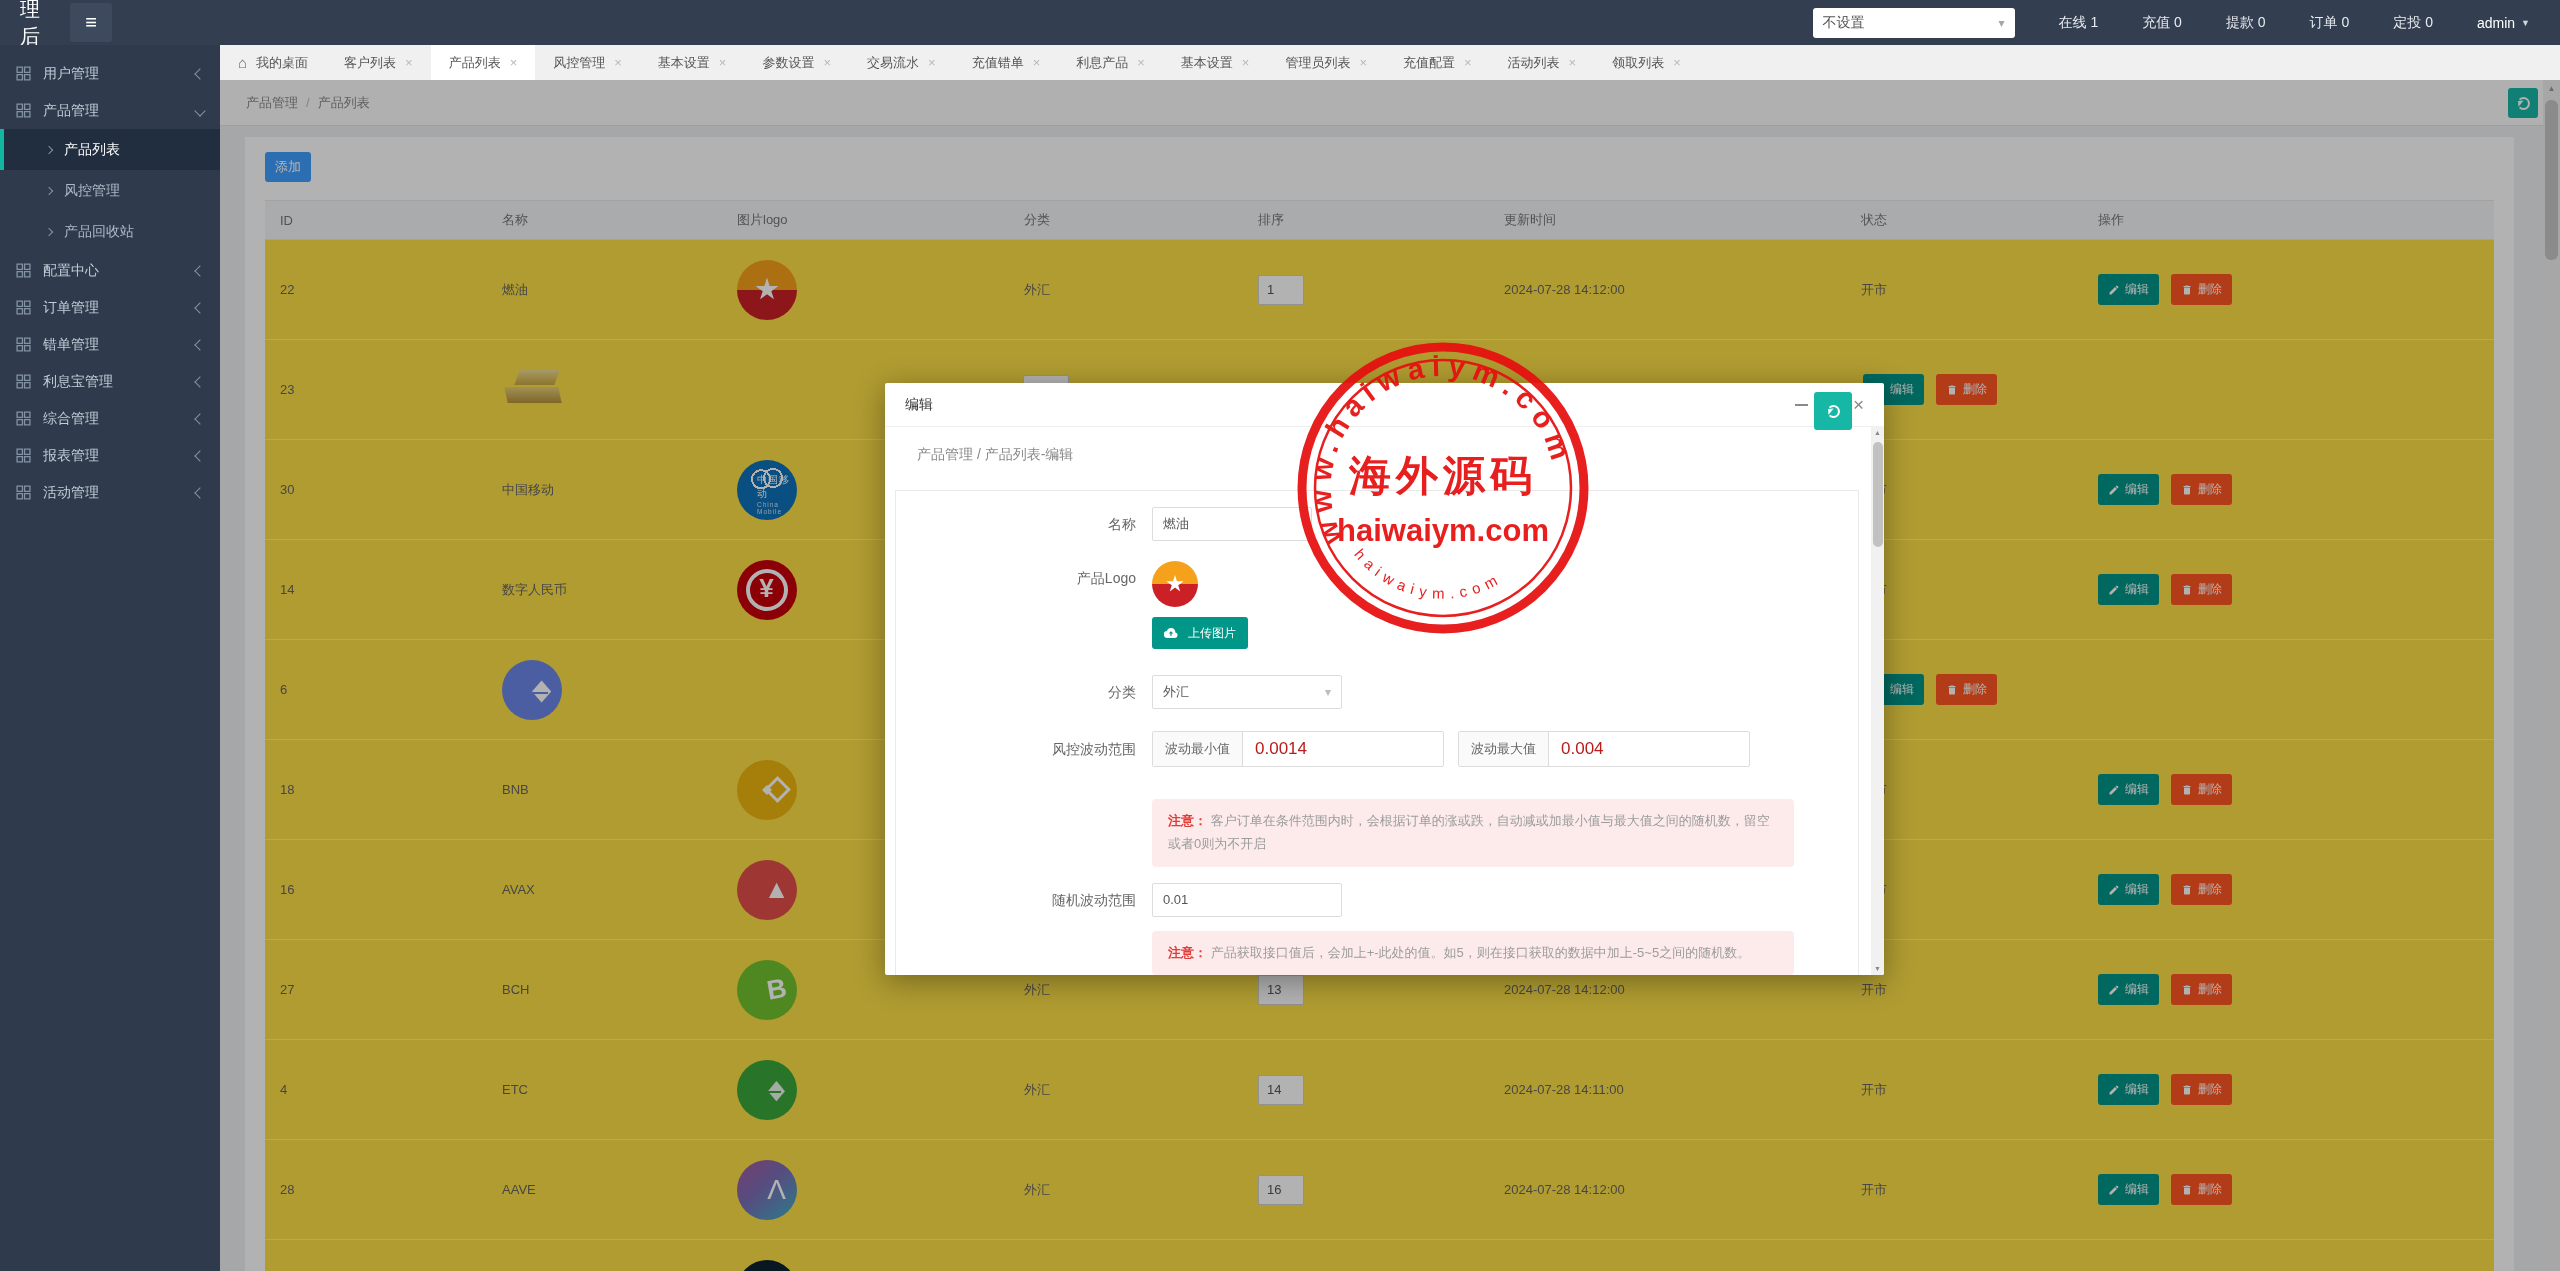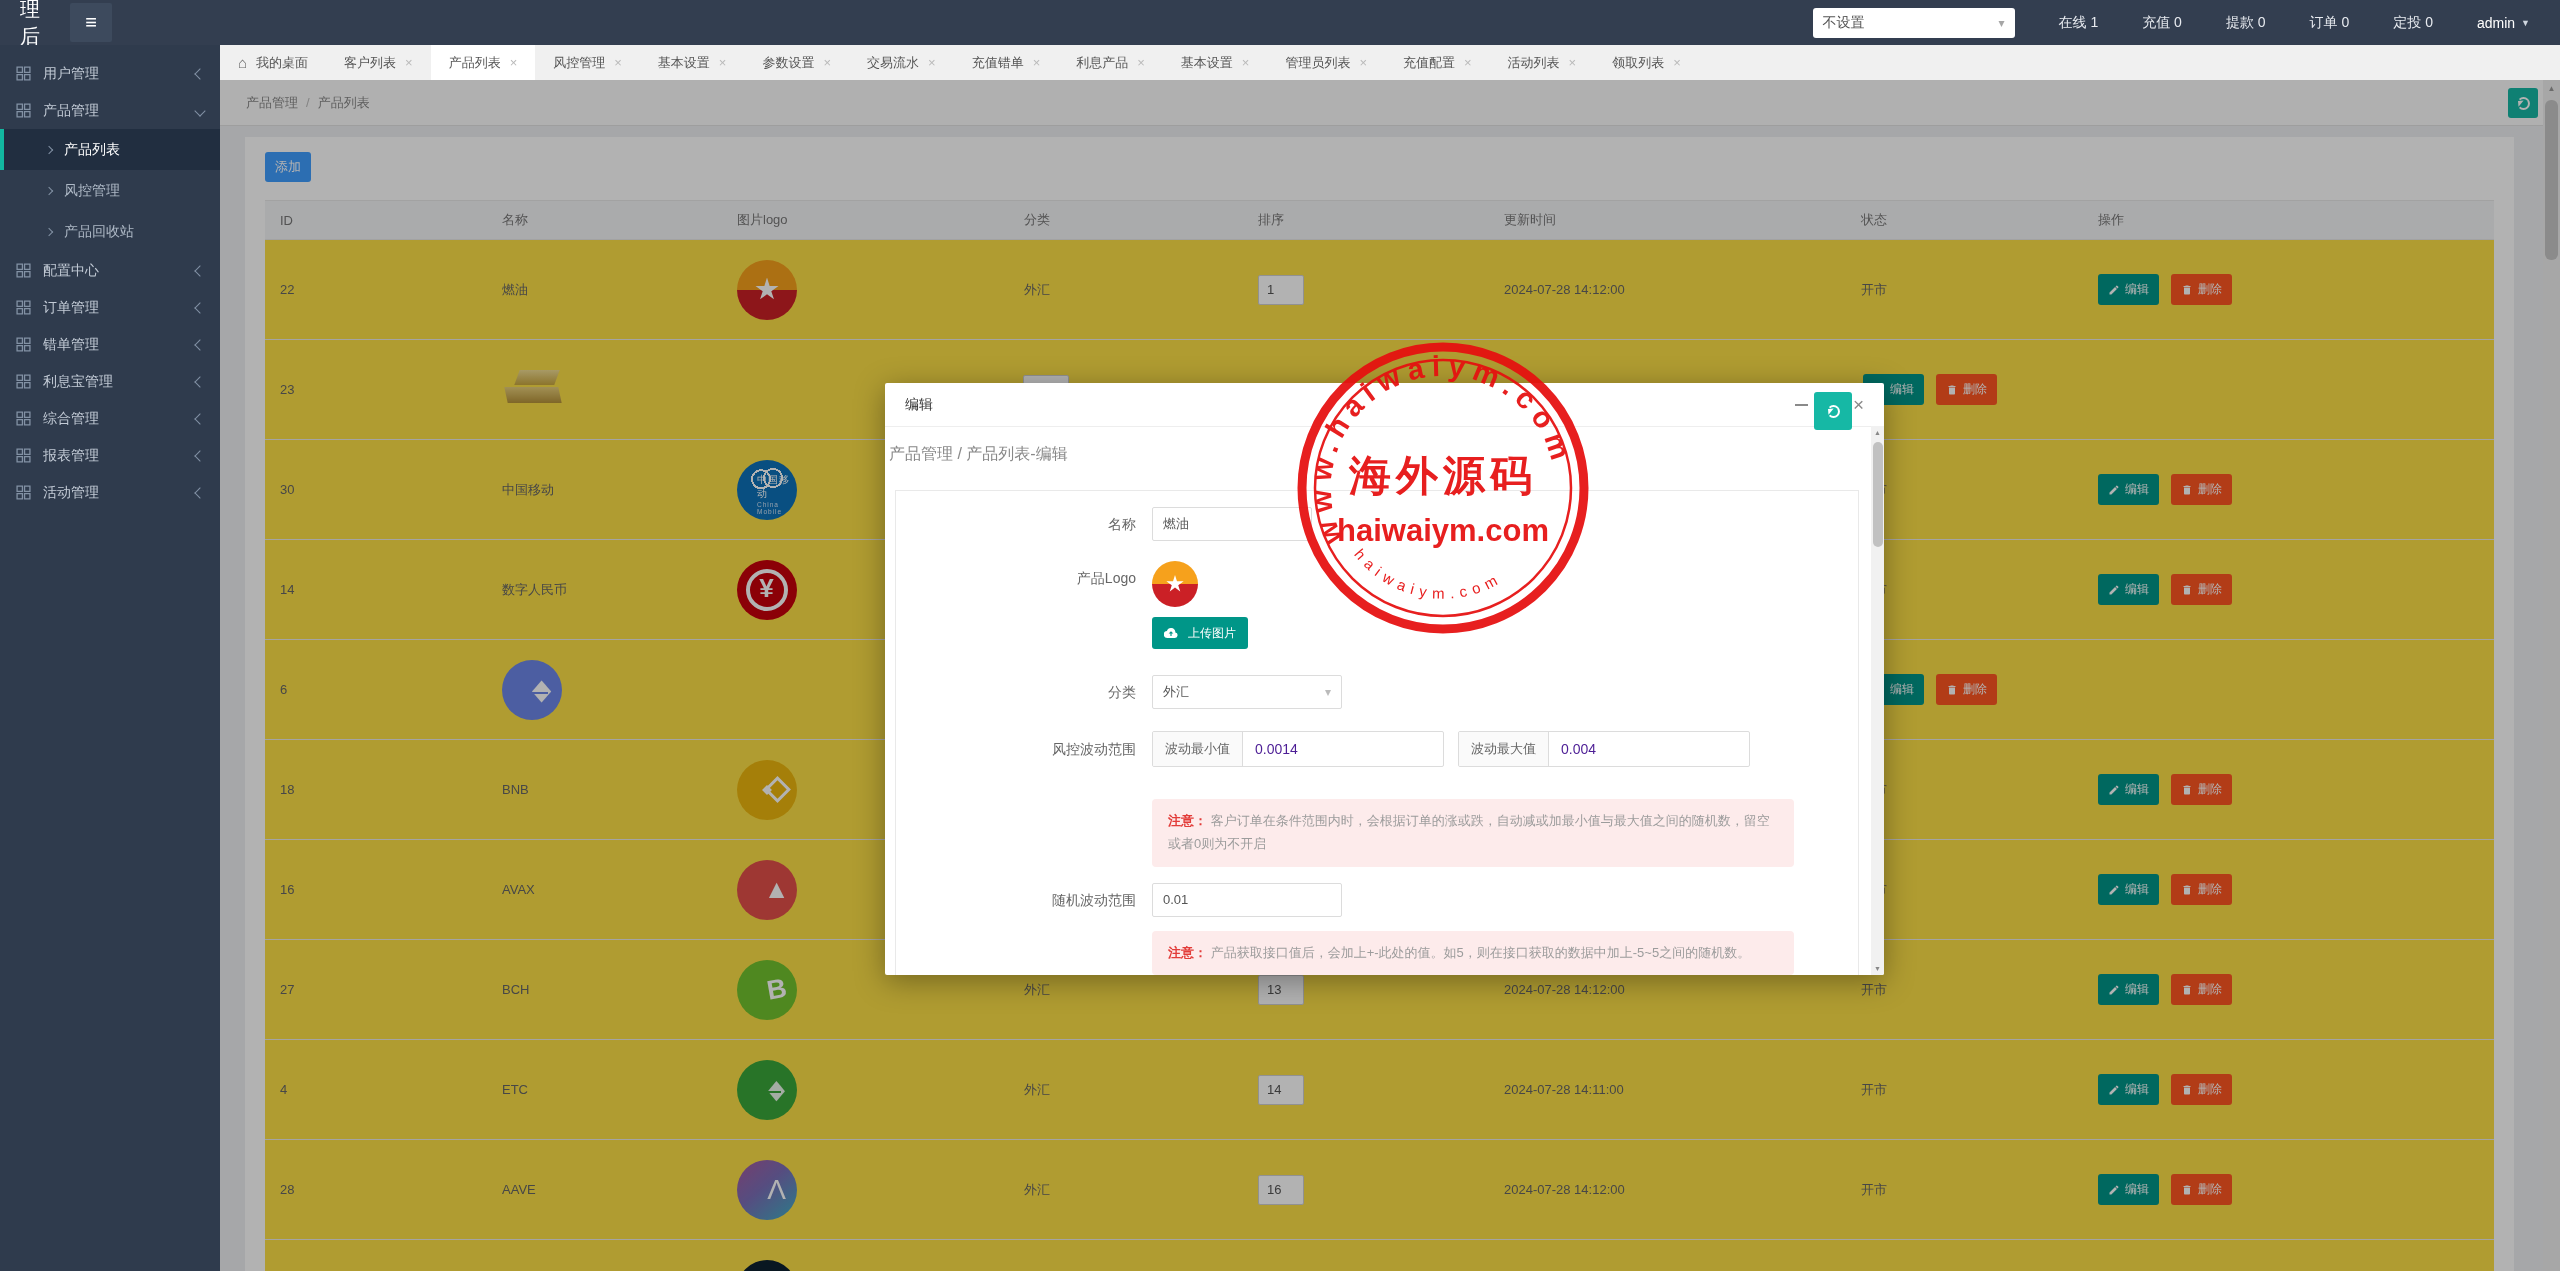--- a/index.html
+++ b/index.html
@@ -109,38 +109,38 @@
   
   .modal{position:absolute;left:885px;top:383px;width:999px;height:592px;background:#fff;z-index:20;
          box-shadow:0 6px 30px rgba(0,0,0,.35);border-radius:2px;overflow:hidden}
   .modal-header{height:43px;border-bottom:1px solid #eee;display:flex;align-items:center;padding:0 20px}
   .modal-title{font-size:14px;color:#333}
   .modal-controls{margin-left:auto;display:flex;align-items:center;gap:16px}
   .mc-min{width:13px;height:2px;background:#8a8a8a;display:inline-block;cursor:pointer}
   .mc-max{width:11px;height:11px;border:1.5px solid #8a8a8a;display:inline-block;position:relative;cursor:pointer}
   .mc-max::after{content:"";position:absolute;right:-3px;top:-3px;width:6px;height:2px;background:#8a8a8a;transform:rotate(-45deg)}
   .mc-close{color:#8a8a8a;font-size:19px;line-height:1;cursor:pointer}
-  .modal-crumb{height:55px;display:flex;align-items:center;padding:0 4px;font-size:16px;color:#888;position:relative}
+  .modal-crumb{height:55px;display:flex;align-items:center;padding:0 32px;font-size:14px;color:#888;position:relative}
   .modal-refresh{position:absolute;right:32px;top:9px;width:38px;height:38px;background:#16b8a5;border:none;
                  border-radius:3px;display:flex;align-items:center;justify-content:center;cursor:pointer}
   .form-card{position:absolute;left:10px;right:25px;top:107px;bottom:0;border:1px solid #e9e9e9;border-bottom:none;
              background:#fff;padding-top:12px;box-sizing:border-box;overflow:hidden}
   .frow{display:flex;align-items:flex-start}
   .flabel{width:240px;text-align:right;padding-right:16px;font-size:14px;color:#666;line-height:34px;flex-shrink:0}
   .tinput{width:160px;height:34px;border:1px solid #dcdcdc;border-radius:2px;display:flex;align-items:center;
           padding:0 10px;box-sizing:border-box;font-size:13px;color:#555;background:#fff}
   .upload-btn{margin-top:10px;height:32px;background:#009688;color:#fff;border:none;border-radius:3px;padding:0 12px;
               font-size:12px;display:inline-flex;align-items:center;gap:10px;cursor:pointer;font-family:inherit}
   .fselect{width:190px;height:34px;border:1px solid #dcdcdc;border-radius:2px;display:flex;align-items:center;
            padding:0 10px;box-sizing:border-box;font-size:13px;color:#555;background:#fff}
   .fselect .sel-caret{margin-left:auto;color:#bbb;font-size:12px}
   .igroup{display:flex;height:36px;border:1px solid #dcdcdc;border-radius:2px;overflow:hidden;box-sizing:border-box;background:#fff}
   .iaddon{background:#fafafa;border-right:1px solid #dcdcdc;display:flex;align-items:center;padding:0 12px;
           font-size:13px;color:#666;white-space:nowrap}
-  .ival{display:flex;align-items:center;padding:0 12px;font-size:14px;color:#4c1d95;width:176px}
+  .ival{display:flex;align-items:center;padding:0 12px;font-size:17px;color:#b91c1c;width:176px}
   .note{width:610px;background:#fdebeb;border-radius:4px;padding:11px 16px;font-size:13px;color:#9c9c9c;line-height:1.75}
   .note b{color:#e23c39}
   .m-petro{width:46px;height:46px}
   .m-petro::after{width:18px;height:18px}
   
   .modal-scrollbar{position:absolute;right:0;top:43px;bottom:0;width:13px;background:#f1f1f1}
   .msb-arrow{width:13px;height:13px;display:flex;align-items:center;justify-content:center;color:#888;font-size:7px}
   .msb-arrow.bottom{position:absolute;bottom:0}
   .msb-thumb{position:absolute;left:1.5px;right:1.5px;top:16px;height:105px;background:#c1c1c1;border-radius:5px}
   

